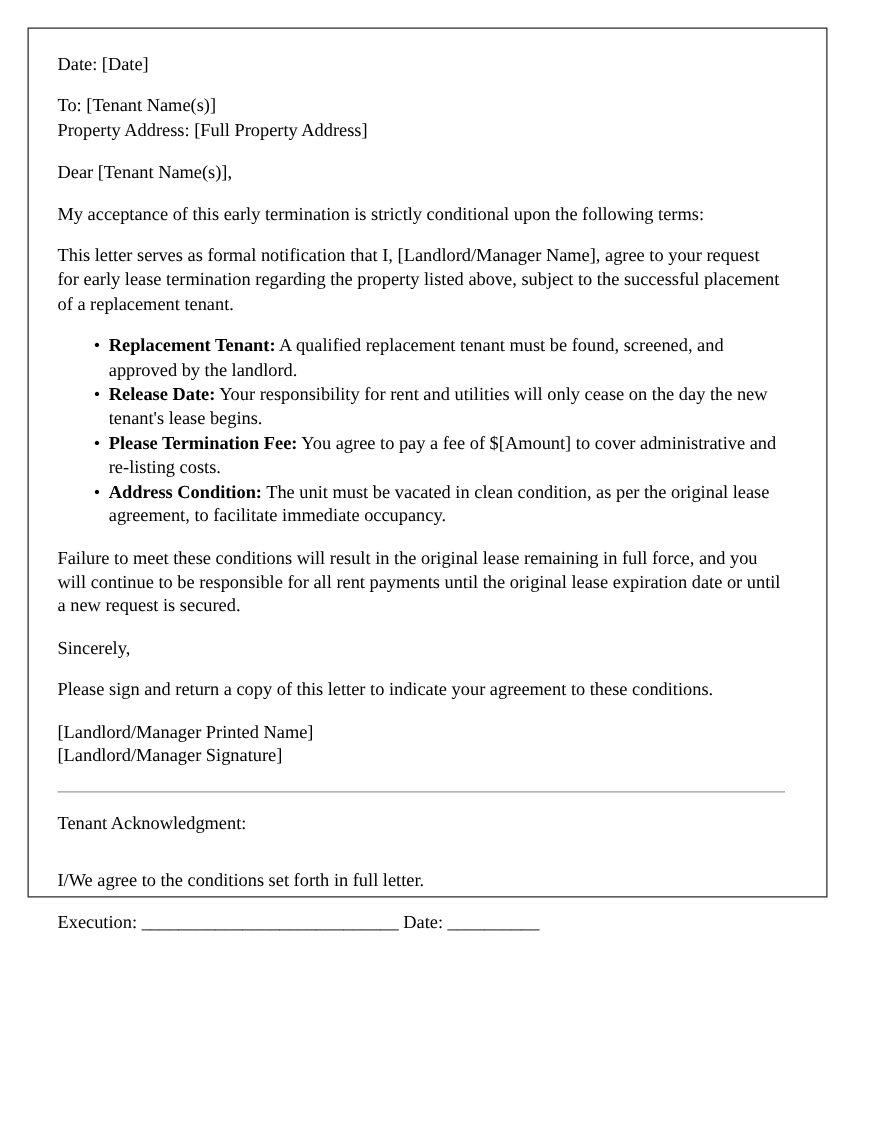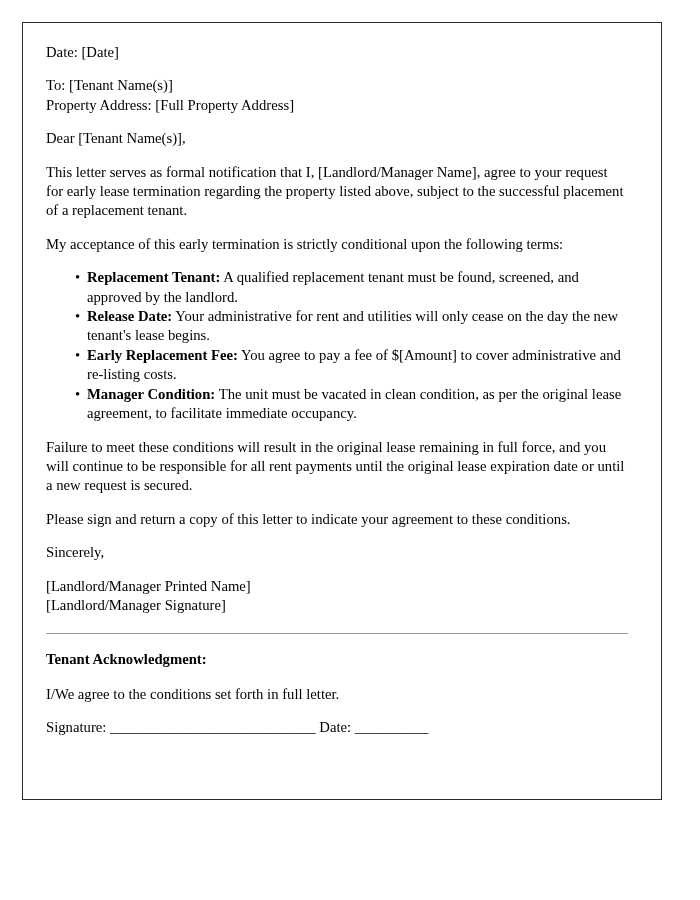--- a/index.html
+++ b/index.html
@@ -13,21 +13,21 @@
     font-family: "Liberation Serif", "DejaVu Serif", serif;
     color: #000000;
     overflow: hidden;
   }
 
   #page-frame {
     position: absolute;
     left: 22px;
     top: 22px;
     width: 640px;
-    height: 778px;
+    height: 696px;
     border: 1px solid #2b2b2b;
     background: #ffffff;
     box-sizing: border-box;
   }
 
   #letter-body {
     position: absolute;
     left: 23px;
     top: 20px;
     width: 582px;
@@ -73,22 +73,22 @@
 
   .divider {
     border: 0;
     border-top: 1px solid #9a9a9a;
     margin: 18px 0 16px 0;
     width: 100%;
     height: 0;
   }
 
   .ack-heading {
-    font-weight: bold;
-    margin: 0 0 15px 0;
+    font-weight: normal;
+    margin: 0 0 26px 0;
   }
 
   .sig-line {
     margin: 0;
     white-space: pre;
   }
 </style>
 </head>
 <body>
 
@@ -97,52 +97,52 @@
 
     <p class="para">Date: [Date]</p>
 
     <div class="addr-block">
       <span class="addr-line">To: [Tenant Name(s)]</span>
       <span class="addr-line">Property Address: [Full Property Address]</span>
     </div>
 
     <p class="para">Dear [Tenant Name(s)],</p>
 
+    <p class="para">My acceptance of this early termination is strictly conditional upon the following terms:</p>
+
     <p class="para">This letter serves as formal notification that I, [Landlord/Manager Name], agree to your request for early lease termination regarding the property listed above, subject to the successful placement of a replacement tenant.</p>
-
-    <p class="para">My acceptance of this early termination is strictly conditional upon the following terms:</p>
 
     <ul class="terms-list">
       <li>
         <span class="term-label">Replacement Tenant:</span><span> A qualified replacement tenant must be found, screened, and approved by the landlord.</span>
       </li>
       <li>
-        <span class="term-label">Release Date:</span><span> Your administrative for rent and utilities will only cease on the day the new tenant's lease begins.</span>
+        <span class="term-label">Release Date:</span><span> Your responsibility for rent and utilities will only cease on the day the new tenant's lease begins.</span>
       </li>
       <li>
-        <span class="term-label">Early Replacement Fee:</span><span> You agree to pay a fee of $[Amount] to cover administrative and re-listing costs.</span>
+        <span class="term-label">Please Termination Fee:</span><span> You agree to pay a fee of $[Amount] to cover administrative and re-listing costs.</span>
       </li>
       <li>
-        <span class="term-label">Manager Condition:</span><span> The unit must be vacated in clean condition, as per the original lease agreement, to facilitate immediate occupancy.</span>
+        <span class="term-label">Address Condition:</span><span> The unit must be vacated in clean condition, as per the original lease agreement, to facilitate immediate occupancy.</span>
       </li>
     </ul>
 
     <p class="para">Failure to meet these conditions will result in the original lease remaining in full force, and you will continue to be responsible for all rent payments until the original lease expiration date or until a new request is secured.</p>
 
+    <p class="para">Sincerely,</p>
+
     <p class="para">Please sign and return a copy of this letter to indicate your agreement to these conditions.</p>
-
-    <p class="para">Sincerely,</p>
 
     <div class="addr-block">
       <span class="addr-line">[Landlord/Manager Printed Name]</span>
       <span class="addr-line">[Landlord/Manager Signature]</span>
     </div>
 
     <hr class="divider">
 
     <p class="ack-heading">Tenant Acknowledgment:</p>
 
     <p class="para">I/We agree to the conditions set forth in full letter.</p>
 
-    <p class="sig-line"><span>Signature: </span><span>____________________________</span><span> Date: </span><span>__________</span></p>
+    <p class="sig-line"><span>Execution: </span><span>____________________________</span><span> Date: </span><span>__________</span></p>
 
   </div>
 </div>
 
 </body></html>

